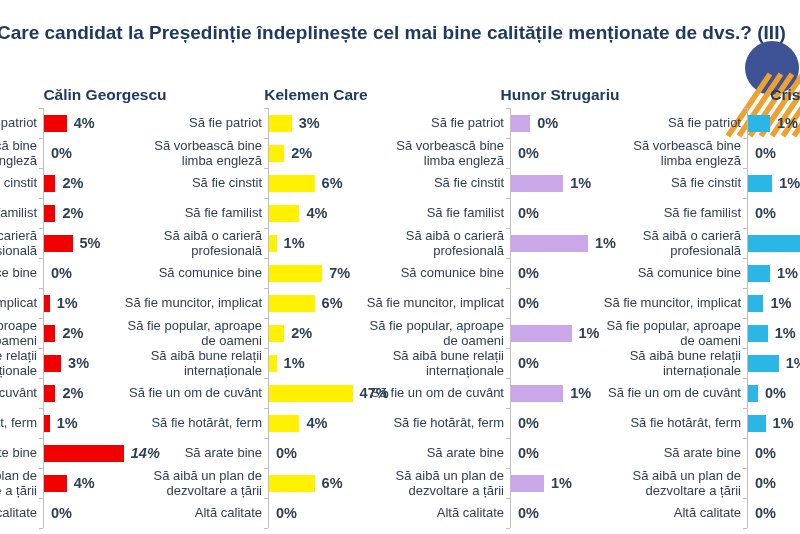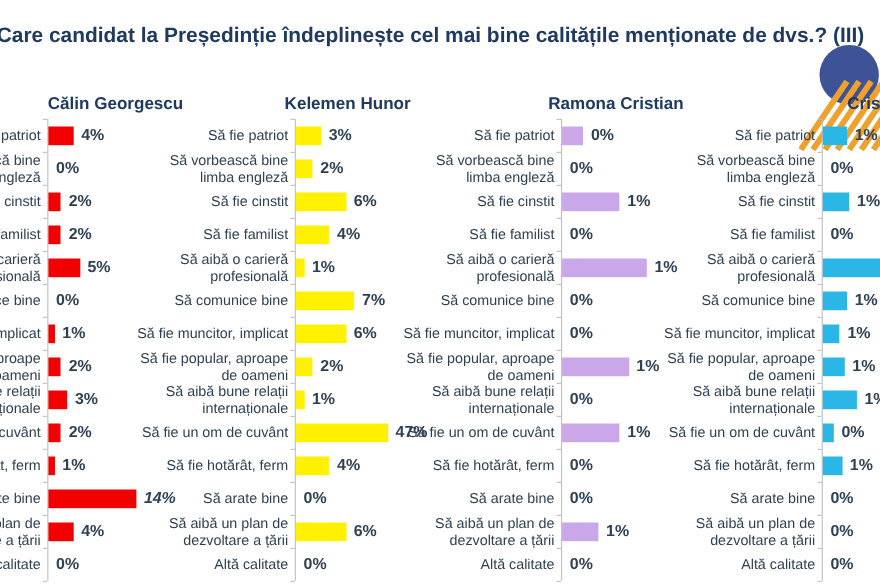--- a/index.html
+++ b/index.html
@@ -101,21 +101,21 @@
     <div class="bar" style="left: 44px; top: 414.5px; width: 5.7px; background: rgb(242, 0, 0);"></div>
     <div class="val-label" style="left: 56.7px; top: 408px;">1%</div>
     <div class="cat-label" style="left: -105px; top: 438px; width: 142px;">Să arate bine</div>
     <div class="bar" style="left: 44px; top: 444.5px; width: 79.8px; background: rgb(242, 0, 0);"></div>
     <div class="val-label" style="left: 130.8px; top: 438px; font-style: italic;">14%</div>
     <div class="cat-label" style="left: -105px; top: 468px; width: 142px;">Să aibă un plan de dezvoltare a țării</div>
     <div class="bar" style="left: 44px; top: 474.5px; width: 22.8px; background: rgb(242, 0, 0);"></div>
     <div class="val-label" style="left: 73.8px; top: 468px;">4%</div>
     <div class="cat-label" style="left: -105px; top: 498px; width: 142px;">Altă calitate</div>
     <div class="val-label" style="left: 51px; top: 498px;">0%</div>
-    <div class="candidate-header" style="left: 206px;">Kelemen Hunor</div>
+    <div class="candidate-header" style="left: 206px;">Kelemen Care</div>
     <div class="axis-line" style="left: 268px; top: 108px; height: 420px;"></div>
     <div class="axis-tick" style="left: 264px; top: 108px;"></div>
     <div class="axis-tick" style="left: 264px; top: 138px;"></div>
     <div class="axis-tick" style="left: 264px; top: 168px;"></div>
     <div class="axis-tick" style="left: 264px; top: 198px;"></div>
     <div class="axis-tick" style="left: 264px; top: 228px;"></div>
     <div class="axis-tick" style="left: 264px; top: 258px;"></div>
     <div class="axis-tick" style="left: 264px; top: 288px;"></div>
     <div class="axis-tick" style="left: 264px; top: 318px;"></div>
     <div class="axis-tick" style="left: 264px; top: 348px;"></div>
@@ -158,21 +158,21 @@
     <div class="cat-label" style="left: 122px; top: 408px; width: 140px;">Să fie hotărât, ferm</div>
     <div class="bar" style="left: 269px; top: 414.5px; width: 30.4px; background: rgb(255, 241, 0);"></div>
     <div class="val-label" style="left: 306.4px; top: 408px;">4%</div>
     <div class="cat-label" style="left: 122px; top: 438px; width: 140px;">Să arate bine</div>
     <div class="val-label" style="left: 276px; top: 438px;">0%</div>
     <div class="cat-label" style="left: 122px; top: 468px; width: 140px;">Să aibă un plan de dezvoltare a țării</div>
     <div class="bar" style="left: 269px; top: 474.5px; width: 45.6px; background: rgb(255, 241, 0);"></div>
     <div class="val-label" style="left: 321.6px; top: 468px;">6%</div>
     <div class="cat-label" style="left: 122px; top: 498px; width: 140px;">Altă calitate</div>
     <div class="val-label" style="left: 276px; top: 498px;">0%</div>
-    <div class="candidate-header" style="left: 450px;">Ramona Cristian</div>
+    <div class="candidate-header" style="left: 450px;">Hunor Strugariu</div>
     <div class="axis-line" style="left: 510px; top: 108px; height: 420px;"></div>
     <div class="axis-tick" style="left: 506px; top: 108px;"></div>
     <div class="axis-tick" style="left: 506px; top: 138px;"></div>
     <div class="axis-tick" style="left: 506px; top: 168px;"></div>
     <div class="axis-tick" style="left: 506px; top: 198px;"></div>
     <div class="axis-tick" style="left: 506px; top: 228px;"></div>
     <div class="axis-tick" style="left: 506px; top: 258px;"></div>
     <div class="axis-tick" style="left: 506px; top: 288px;"></div>
     <div class="axis-tick" style="left: 506px; top: 318px;"></div>
     <div class="axis-tick" style="left: 506px; top: 348px;"></div>

